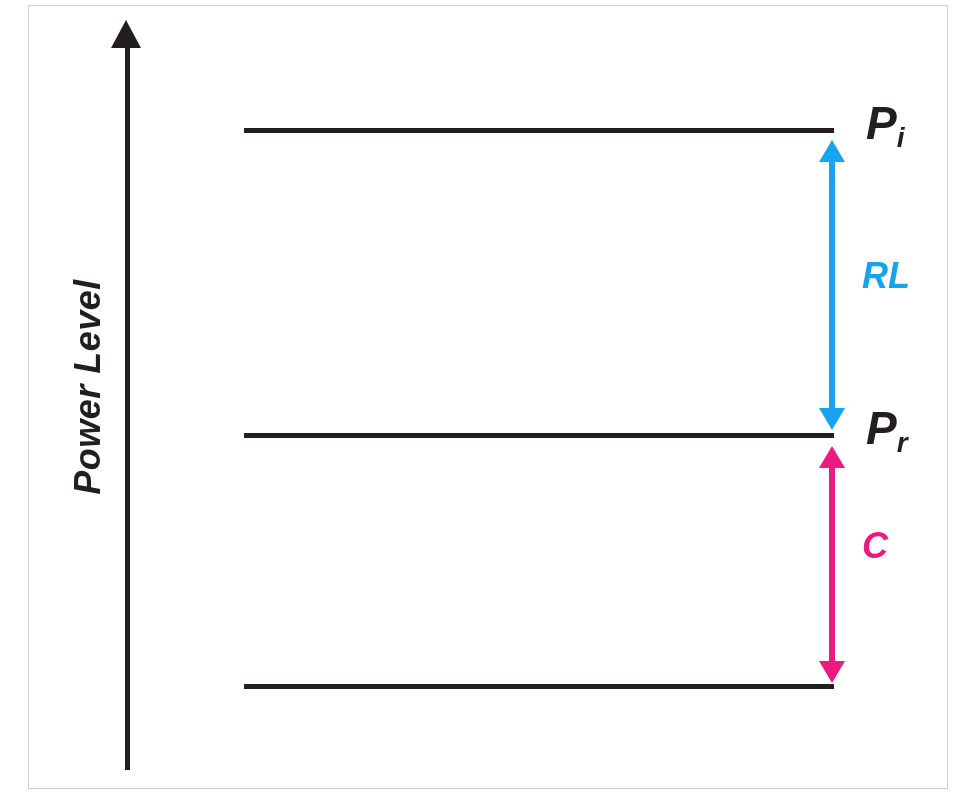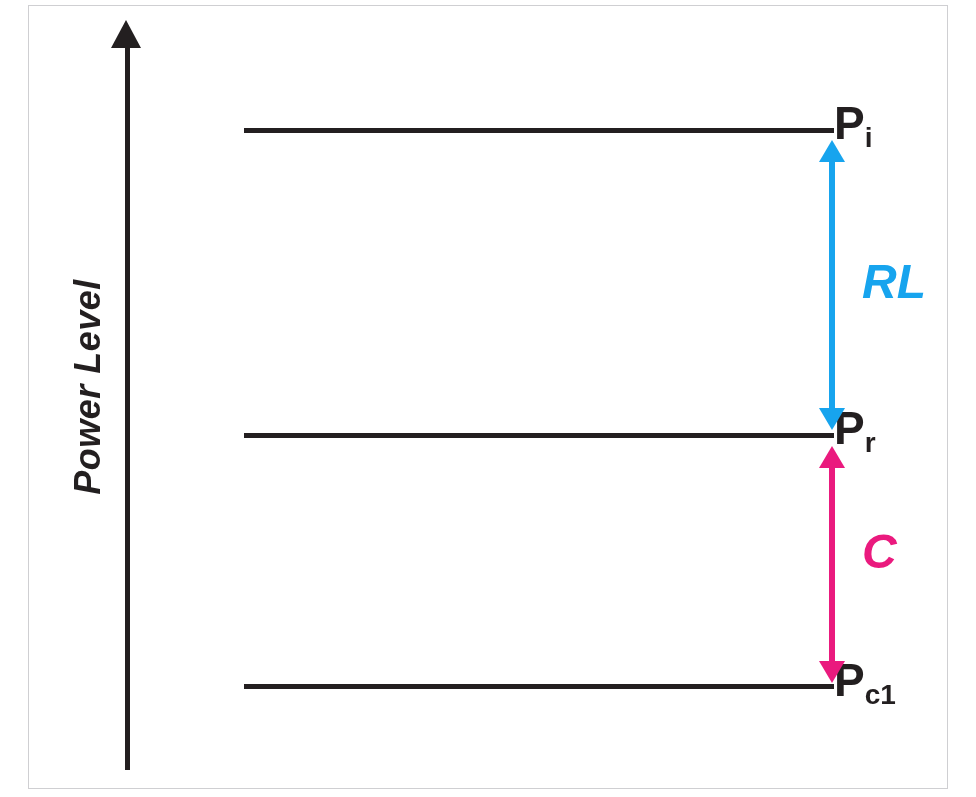--- a/index.html
+++ b/index.html
@@ -73,24 +73,25 @@
     height: 5px;
     background: #231f20;
   }
   .level-pi  { top: 128px; }
   .level-pr  { top: 433px; }
   .level-pc1 { top: 684px; }
 
   
   .level-label {
     position: absolute;
-    left: 834px;
+    left: 866px;
     font-family: "Liberation Sans", sans-serif;
     font-size: 46px;
     font-weight: bold;
+    font-style: italic;
     color: #231f20;
     white-space: nowrap;
     line-height: 1;
   }
   .level-label .sub {
     font-size: 28px;
     vertical-align: -0.30em;
     letter-spacing: 0px;
   }
   .label-pi  { top: 100px; }
@@ -129,21 +130,21 @@
   .arrow-c { top: 446px; height: 237px; }
   .arrow-c .shaft { background: #ea1a7e; }
   .arrow-c .head-up   { border-bottom: 22px solid #ea1a7e; }
   .arrow-c .head-down { border-top: 22px solid #ea1a7e; }
 
   
   .arrow-label {
     position: absolute;
     left: 862px;
     font-family: "Liberation Sans", sans-serif;
-    font-size: 48px;
+    font-size: 36px;
     font-weight: bold;
     font-style: italic;
     white-space: nowrap;
     line-height: 1;
   }
   .label-rl { top: 258px; color: #17a4ee; }
   .label-c  { top: 528px; color: #ea1a7e; }
 </style>
 </head>
 <body>
@@ -161,23 +162,20 @@
   <div class="level-line level-pc1"></div>
 
   <div class="level-label label-pi">
     <span>P</span><span class="sub">i</span>
   </div>
 
   <div class="level-label label-pr">
     <span>P</span><span class="sub">r</span>
   </div>
 
-  <div class="level-label label-pc1">
-    <span>P</span><span class="sub">c1</span>
-  </div>
 
   <div class="arrow arrow-rl">
     <div class="head head-up"></div>
     <div class="shaft"></div>
     <div class="head head-down"></div>
   </div>
   <div class="arrow-label label-rl">RL</div>
 
   <div class="arrow arrow-c">
     <div class="head head-up"></div>

